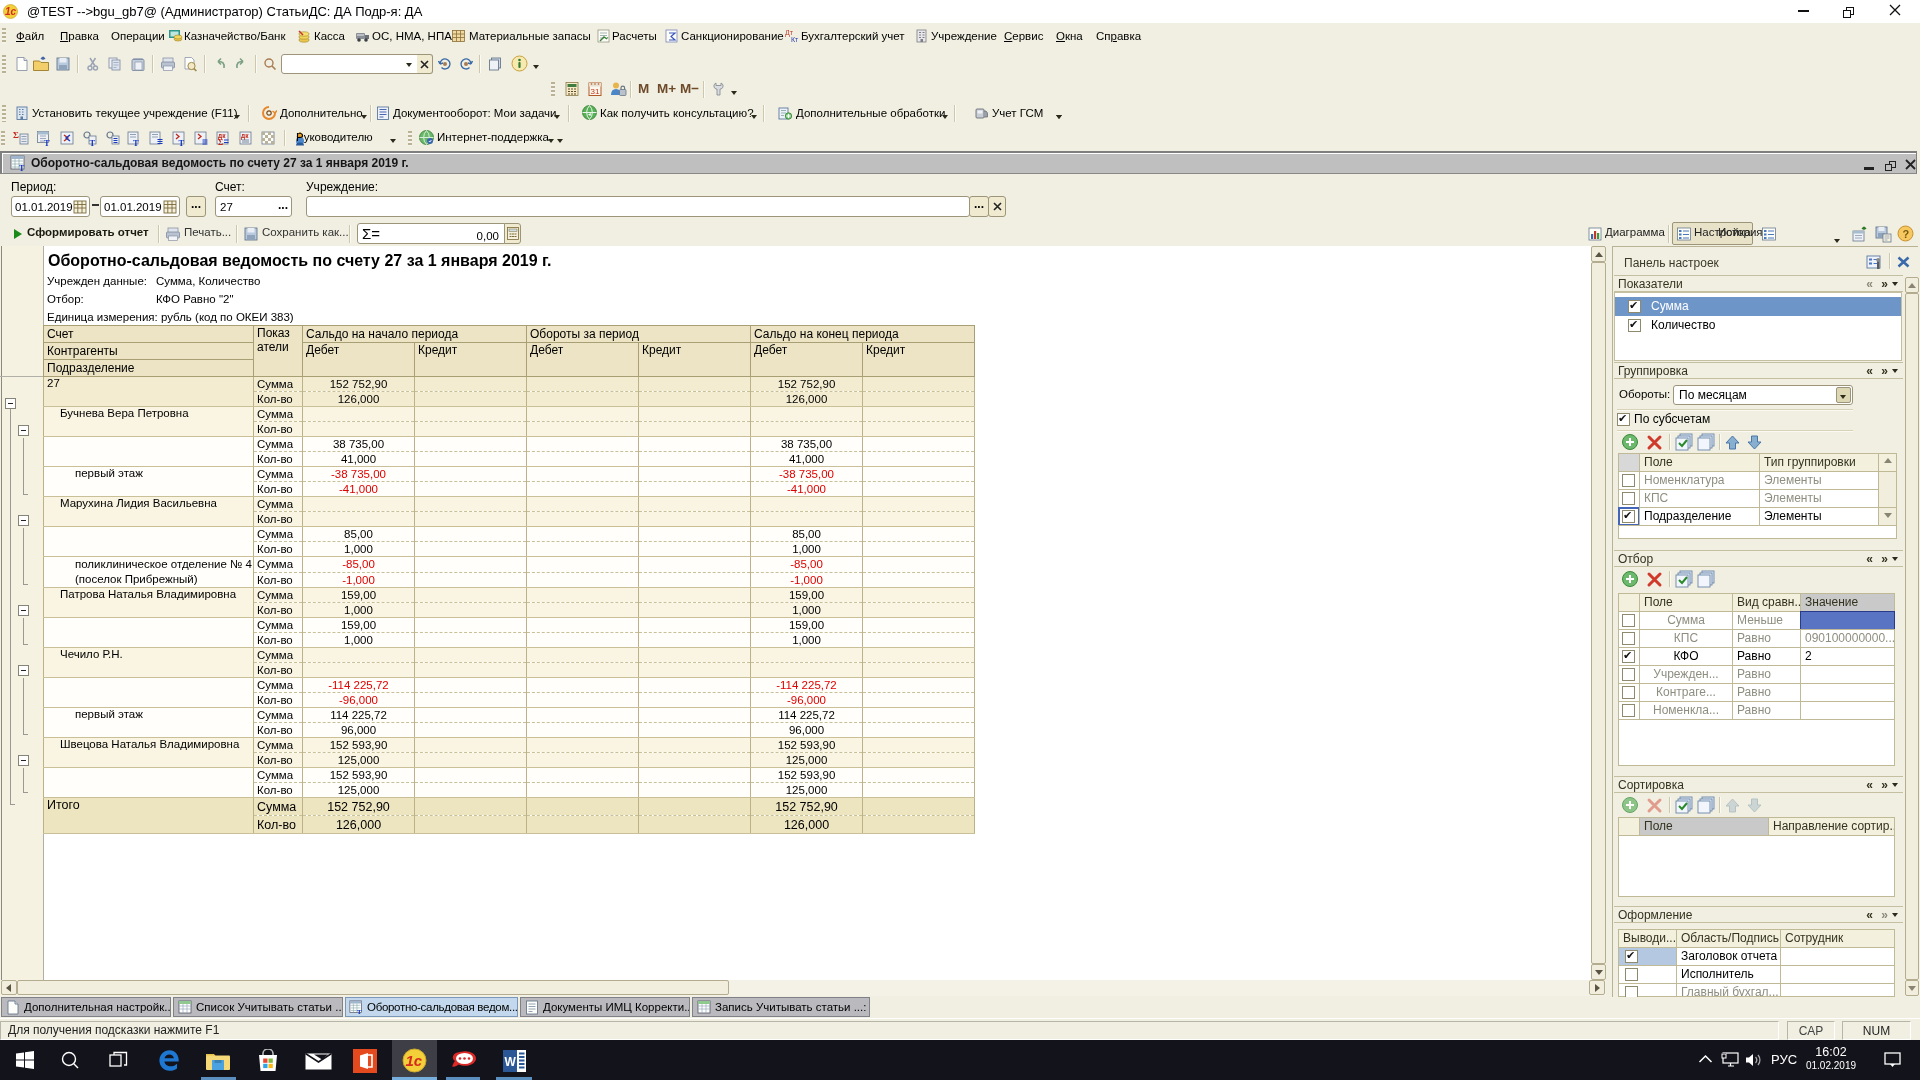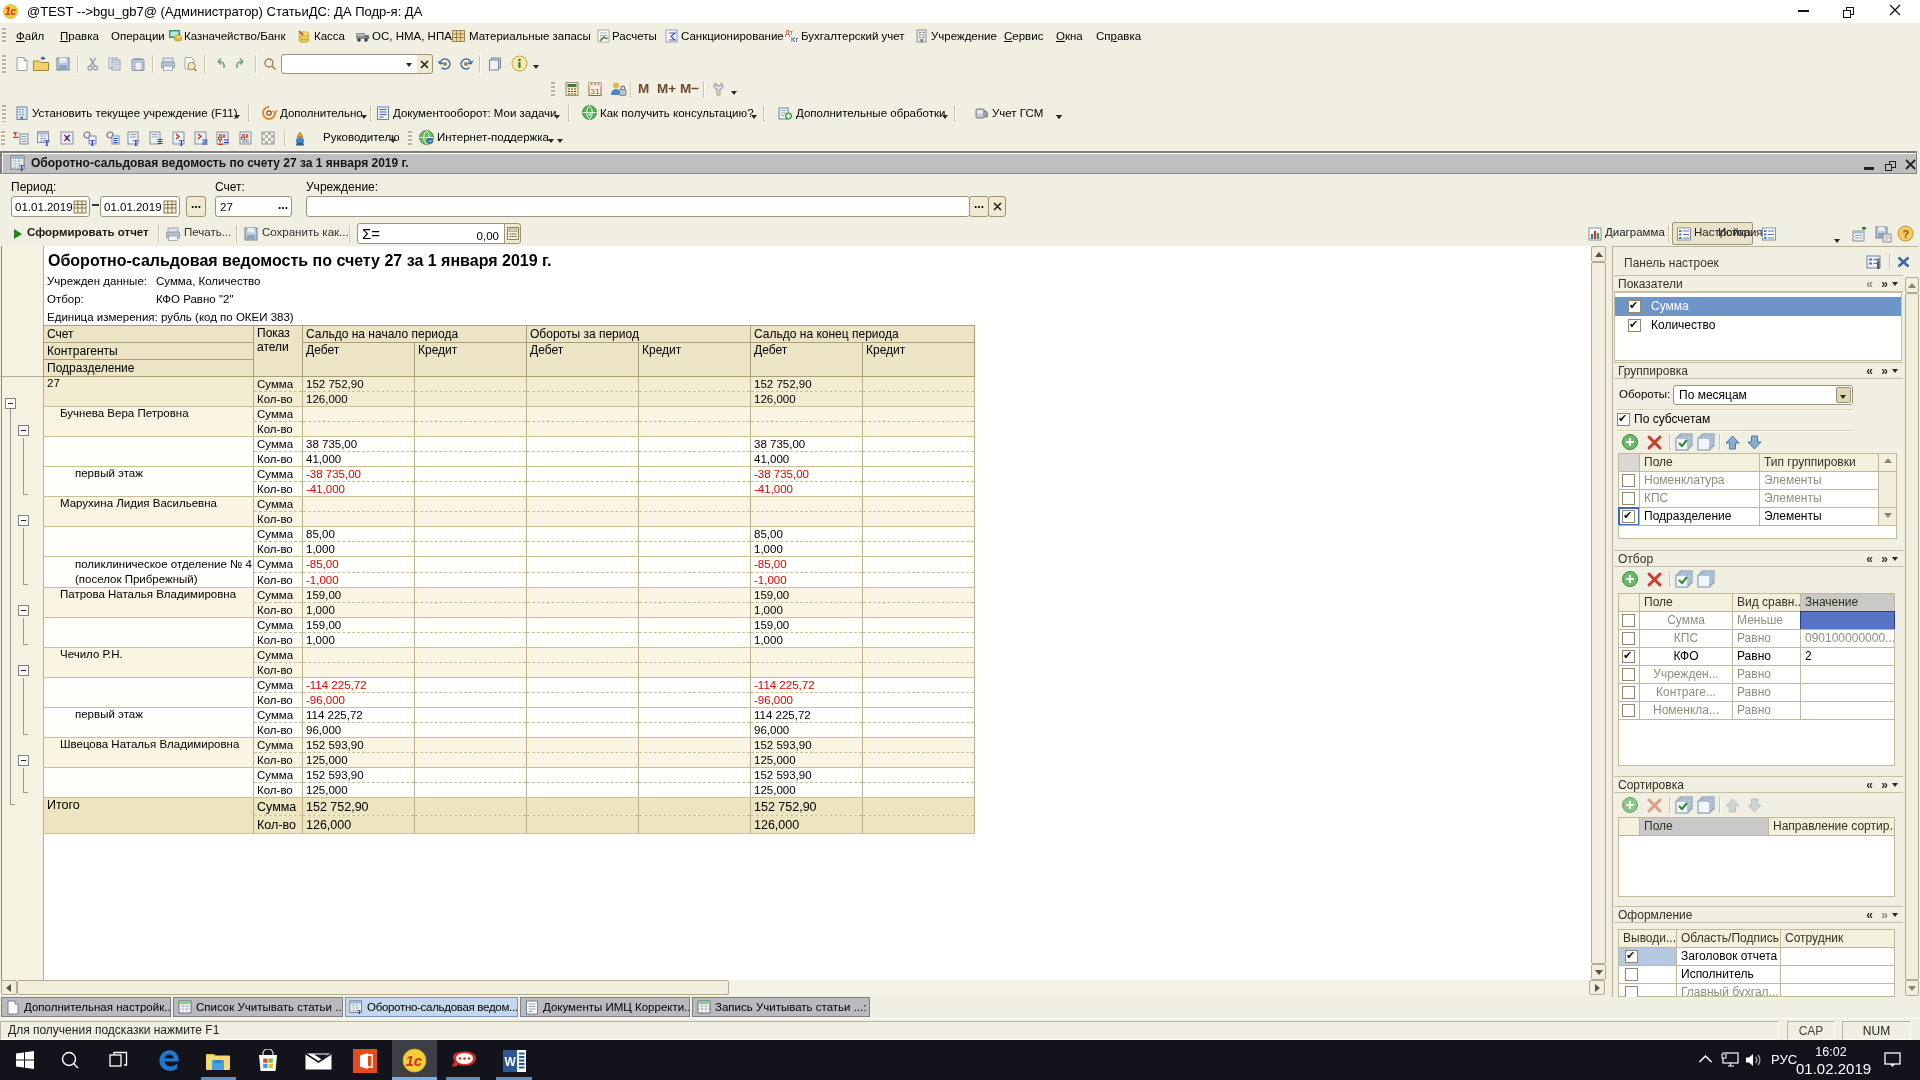--- a/index.html
+++ b/index.html
@@ -9,21 +9,21 @@
 .tsep{width:2px;background:linear-gradient(to right,#cdc7ab 0 1px,#fbfaf4 1px 2px)}
 .fld{background:#fff;border:1px solid #9c9579;border-radius:3px}
 .btn3{background:#f0ead0;border:1px solid #9c9579;border-radius:3px;text-align:center}
 svg{display:block}
 .ico16{width:16px;height:16px}
 .dar{display:inline-block;width:0;height:0;border-left:3.5px solid transparent;border-right:3.5px solid transparent;border-top:4px solid #2a2a1a}
 .darb{display:inline-block;width:0;height:0;border-left:3.5px solid transparent;border-right:3.5px solid transparent;border-top:4px solid #2a2a1a;position:relative;top:3px}
 
 table.rep{border-collapse:collapse;table-layout:fixed}
 table.rep td{font-size:11.5px;padding:0 3px;overflow:hidden;white-space:nowrap;border-left:1px solid #bcb287;border-right:1px solid #bcb287}
-table.rep td.num{text-align:left}
+table.rep td.num{text-align:center}
 table.rep tr.hdr td{background:#ece4c4;border:1px solid #a99f74;font-size:12px}
 table.rep td.neg{color:#e00000}
 
 .sech{position:absolute;left:1613px;width:289px;height:17px;background:#f1efe1;border-top:1px solid #c5bfa2;border-bottom:1px solid #c5bfa2;font-size:12px;color:#33331f;padding:1px 4px}
 .cb{position:absolute;width:13px;height:13px;background:#fff;border:1px solid #8f8a6e}
 .cb.ck:after{content:"✔";position:absolute;left:0px;top:-2px;font-size:11px;color:#111}
 .gridh{background:#f3f0de;border:1px solid #c0b995;font-size:12px;color:#33331f;padding:1px 4px;position:absolute;height:19px;overflow:hidden;white-space:nowrap}
 .gridc{position:absolute;background:#fff;border:1px solid #c0b995;font-size:12px;padding:1px 4px;height:19px;overflow:hidden;white-space:nowrap}
 .gray{color:#8e8e80}
 
@@ -344,21 +344,21 @@
   <svg class="abs ico16" style="left:260px;top:3px" viewBox="0 0 16 16">
       <rect x="2" y="2" width="12" height="12" fill="#fdfdfa" stroke="#68798e" stroke-width="0.8"></rect>
       <path d="M2 2h3v3h-3zM8 2h3v3h-3zM5 5h3v3h-3zM11 5h3v3h-3zM2 8h3v3h-3zM8 8h3v3h-3zM5 11h3v3h-3zM11 11h3v3h-3z" fill="#b8b29a"></path>
     </svg>
   <div class="tsep abs" style="left:284px;top:3px;height:16px"></div>
   <svg class="abs" style="left:292px;top:3px" width="17" height="17" viewBox="0 0 17 17">
       <path d="M8 2 l3 5 h-6z" fill="#e8a02a" stroke="#b87818" stroke-width="0.8"></path>
       <circle cx="8" cy="11" r="4" fill="#4a86c8"></circle>
       <path d="M4 15.5 q0-3 4-3 q4 0 4 3z" fill="#2a5a9a"></path>
     </svg>
-  <span class="abs" style="left:323px;top:4px">Руководителю</span>
+  <span class="abs" style="left:296px;top:4px">Руководителю</span>
   <span class="dar abs" style="left:390px;top:12px"></span>
   <div class="grip abs" style="left:408px;top:4px;height:15px"></div>
   <svg class="abs" style="left:418px;top:2px" width="17" height="17" viewBox="0 0 17 17">
       <circle cx="8.5" cy="8.5" r="7" fill="#6ab86a" stroke="#2f7c2f" stroke-width="0.8"></circle>
       <path d="M1.5 8.5 h14 M8.5 1.5 a10 10 0 0 0 0 14 M8.5 1.5 a10 10 0 0 1 0 14" stroke="#d8eed8" stroke-width="1" fill="none"></path>
       <circle cx="12" cy="12" r="3" fill="#3a66b0"></circle>
       <path d="M10.8 12 l1 1 1.6-2" stroke="#fff" stroke-width="0.9" fill="none"></path>
     </svg>
   <span class="abs" style="left:437px;top:4px">Интернет-поддержка</span>
   <span class="darb abs" style="left:548px;top:6px"></span>
@@ -1191,18 +1191,18 @@
       <path d="M8 14 h6 M10.5 11 v3" stroke="#fff" stroke-width="1.2"></path>
       <rect x="1" y="1" width="5" height="5" fill="#13131b"></rect>
       <rect x="2" y="2" width="4" height="4" fill="none" stroke="#fff" stroke-width="1"></rect>
     </svg>
   <svg class="abs" style="left:1745px;top:12px" width="18" height="16" viewBox="0 0 18 16">
       <path d="M1 5.5 h3 L8 2 V14 L4 10.5 h-3z" fill="#fff"></path>
       <path d="M10.5 5 a4.5 4.5 0 0 1 0 6 M13 3 a7.5 7.5 0 0 1 0 10" fill="none" stroke="#aaa" stroke-width="1.3"></path>
     </svg>
   <div class="abs" style="left:1771px;top:12px;color:#fff;font-size:13px">РУС</div>
   <div class="abs" style="left:1800px;top:5px;width:62px;text-align:center;color:#fff;font-size:12.5px">16:02</div>
-  <div class="abs" style="left:1796px;top:20px;width:70px;color:#fff;font-size:15px">01.02.2019</div>
+  <div class="abs" style="left:1796px;top:20px;width:70px;text-align:center;color:#fff;font-size:10px">01.02.2019</div>
   <svg class="abs" style="left:1884px;top:12px" width="17" height="16" viewBox="0 0 17 16">
       <rect x="1" y="1" width="15" height="11" fill="none" stroke="#fff" stroke-width="1.3"></rect>
       <path d="M6 12 l2.5 3 2.5-3" fill="#fff"></path>
     </svg>
 </div>
 
 </body></html>

